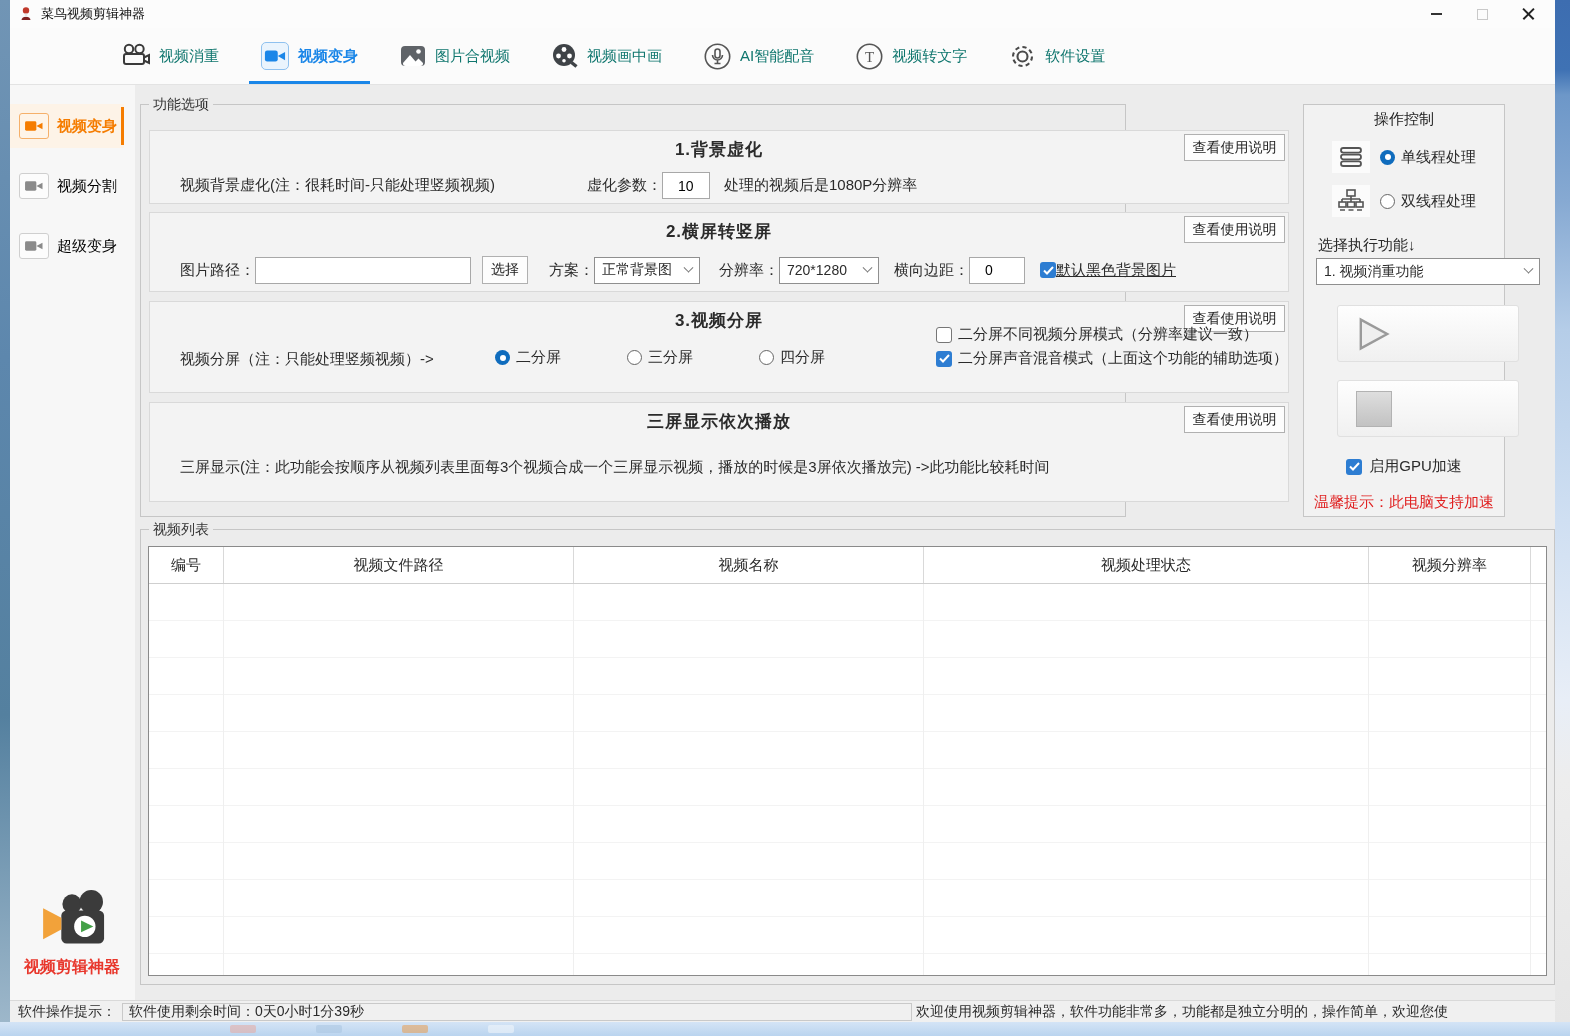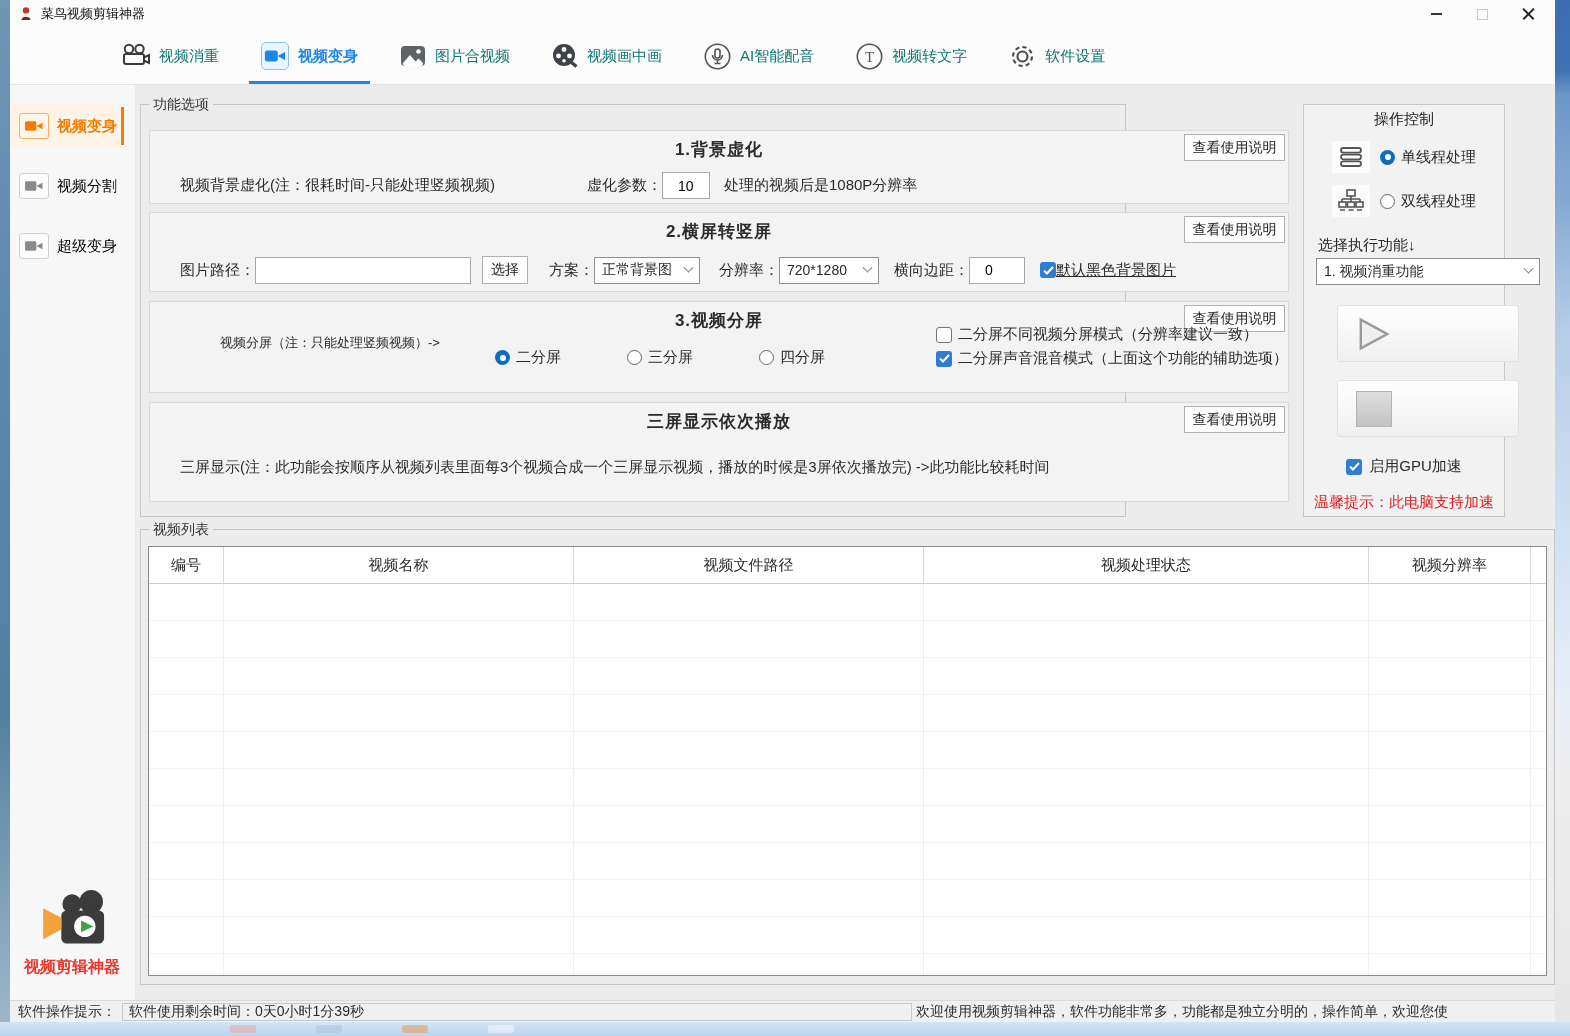--- a/index.html
+++ b/index.html
@@ -296,21 +296,21 @@
                   <polyline points="1,4.5 4,7.5 10,1" fill="none" stroke="#fff" stroke-width="2"></polyline>
                 </svg>
             </span>
             <span style="text-decoration:underline;">默认黑色背景图片</span>
           </div>
         </div>
 
         <div class="section" id="sec3">
           <div class="sec-title">3.视频分屏</div>
           <button class="help-btn">查看使用说明</button>
-          <span style="position:absolute;left:30px;top:32px;font-size:13px;margin-left:40px;">视频分屏（注：只能处理竖频视频）-&gt;</span>
+          <span style="position:absolute;left:30px;top:48px;font-size:15px;">视频分屏（注：只能处理竖频视频）-&gt;</span>
           <div style="position:absolute;left:345px;top:46px;display:flex;gap:66px;">
             <span class="opt">
               <span class="rd on"></span>
               <span>二分屏</span>
             </span>
             <span class="opt">
               <span class="rd off"></span>
               <span>三分屏</span>
             </span>
             <span class="opt">
@@ -403,22 +403,22 @@
           <span>启用GPU加速</span>
         </div>
         <div class="cp-tip" style="color:#e02020;">温馨提示：此电脑支持加速</div>
       </div>
 
       <div class="groupbox" id="listbox">
         <span class="legend">视频列表</span>
         <div class="vl-table">
           <div class="vl-head">
             <div class="vl-th w1">编号</div>
+            <div class="vl-th w3">视频文件路径</div>
             <div class="vl-th w2">视频名称</div>
-            <div class="vl-th w3">视频文件路径</div>
             <div class="vl-th w4">视频处理状态</div>
             <div class="vl-th w5">视频分辨率</div>
             <div class="vl-th w6"></div>
           </div>
           <div class="vl-body">
             <div class="vl-col w1"></div>
               <div class="vl-col w2"></div>
               <div class="vl-col w3"></div>
             <div class="vl-col w4"></div>
               <div class="vl-col w5"></div>

